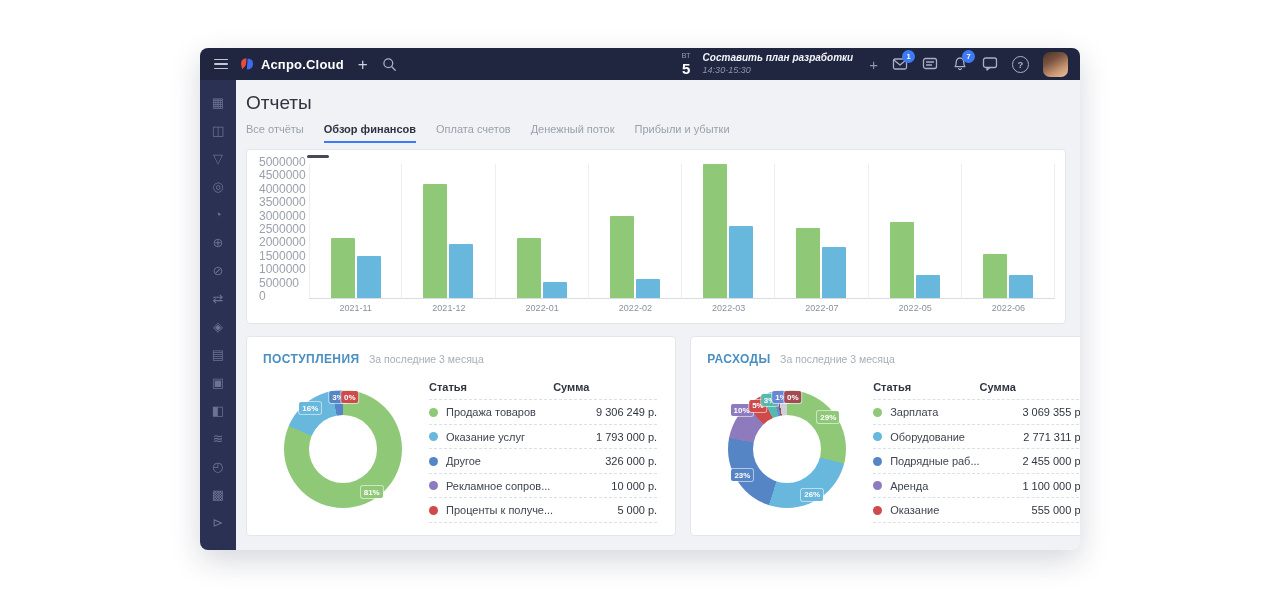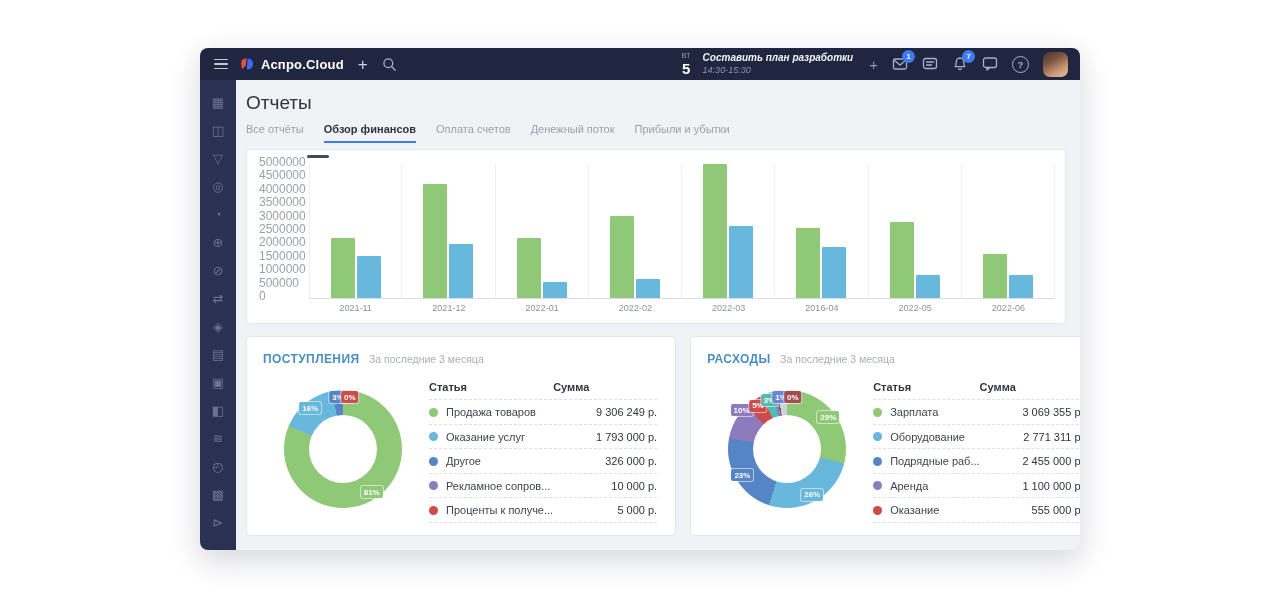--- a/index.html
+++ b/index.html
@@ -242,21 +242,21 @@
                   <div class="bar" style="height: 100%; background: rgb(143, 201, 120);"></div>
                   <div class="bar" style="height: 54%; background: rgb(104, 183, 220);"></div>
                 </div>
                 <div class="xlabel">2022-03</div>
               </div>
               <div class="group">
                 <div class="bars">
                   <div class="bar" style="height: 52%; background: rgb(143, 201, 120);"></div>
                   <div class="bar" style="height: 38%; background: rgb(104, 183, 220);"></div>
                 </div>
-                <div class="xlabel">2016-04</div>
+                <div class="xlabel">2022-07</div>
               </div>
               <div class="group">
                 <div class="bars">
                   <div class="bar" style="height: 57%; background: rgb(143, 201, 120);"></div>
                   <div class="bar" style="height: 17%; background: rgb(104, 183, 220);"></div>
                 </div>
                 <div class="xlabel">2022-05</div>
               </div>
               <div class="group">
                 <div class="bars">

